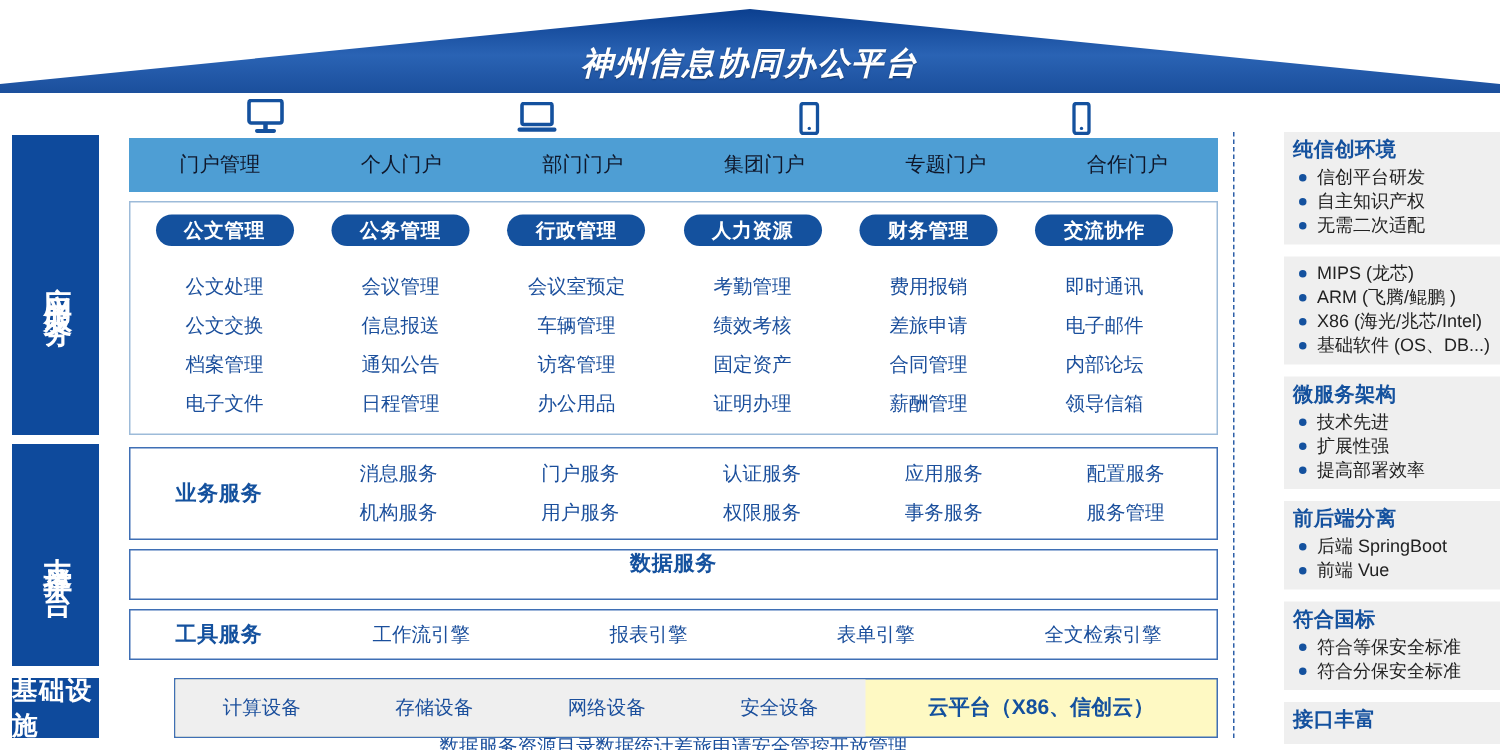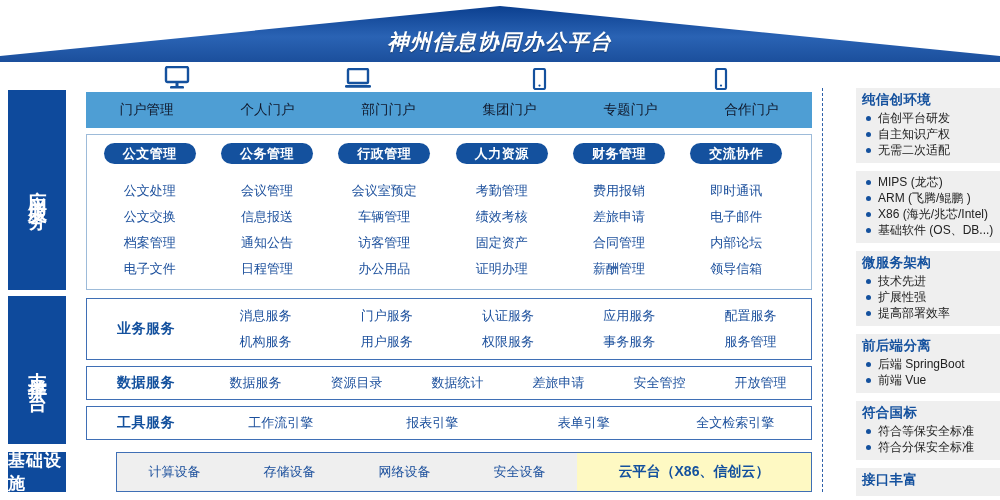--- a/index.html
+++ b/index.html
@@ -70,21 +70,21 @@
     font-size: 13px; color: #1b4f9c; line-height: 1; margin-top: 13px;
   }
   .app-item:first-of-type { margin-top: 4px; }
 
   
   .sup-box {
     position: absolute; left: 86px; border: 1px solid #3f6fb5; background: #ffffff;
     display: flex; align-items: center; width: 726px;
   }
   .sup-box-1 { top: 298px; height: 62px; }
-  .sup-box-2 { top: 366px; height: 34px; }
+  .sup-box-2 { top: 366px; height: 34px; flex-direction: column; }
   .sup-box-3 { top: 406px; height: 34px; }
   .sup-label {
     width: 118px; flex: 0 0 118px; text-align: center;
     font-size: 14px; font-weight: bold; color: #14519e; letter-spacing: .5px;
   }
   .sup-items { flex: 1 1 auto; display: flex; flex-direction: column; }
   .sup-row { display: flex; align-items: center; height: 26px; }
   .sup-item { flex: 1 1 0; text-align: center; font-size: 13px; color: #1b4f9c; }
 
   

